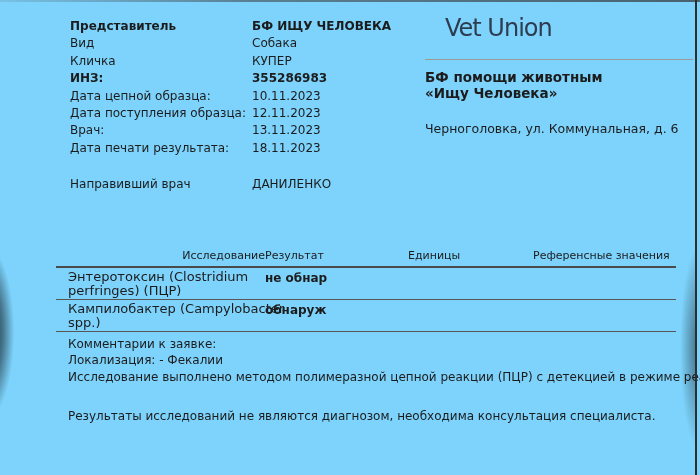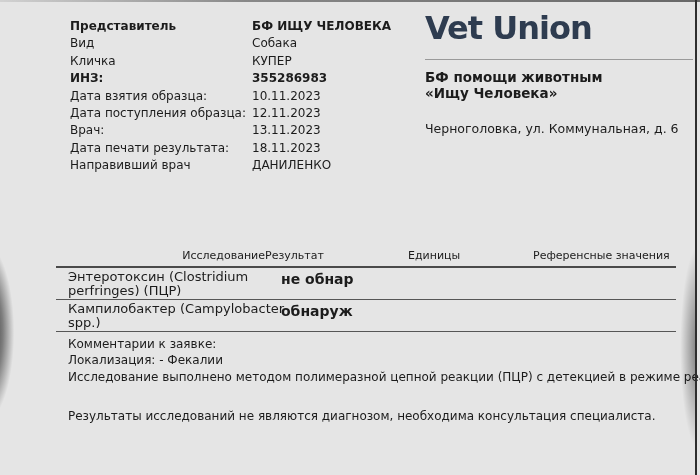--- a/index.html
+++ b/index.html
@@ -1,56 +1,56 @@
 <!DOCTYPE html>
 <html lang="ru"><head>
 <meta charset="utf-8">
 <style>
   * { margin:0; padding:0; box-sizing:border-box; }
   html,body { width:700px; height:475px; overflow:hidden; background:#0c0c0c; }
   body { font-family:"DejaVu Sans","Liberation Sans",sans-serif; color:#1c1c1c; }
 
-  .page { position:relative; width:700px; height:475px; background:#e5e5e5; overflow:hidden; }
+  .page { position:relative; width:700px; height:475px; background:#7dd3fc; overflow:hidden; }
 
   
   .edge-top { position:absolute; top:0; left:0; width:100%; height:2px;
     background:linear-gradient(to right, rgba(70,70,70,0.12), rgba(60,60,60,0.55) 35%, rgba(50,50,50,0.7));
     pointer-events:none; }
   .edge-right { position:absolute; top:0; right:3px; width:2px; height:100%;
     background:#2e2e2e; pointer-events:none; }
   .curl-left { position:absolute; left:0; top:205px; width:44px; height:255px;
     background:radial-gradient(ellipse 42px 125px at -16px 50%, rgba(0,0,0,0.95) 0%, rgba(0,0,0,0.45) 45%, rgba(0,0,0,0) 72%);
     pointer-events:none; }
   .curl-right { position:absolute; right:5px; top:215px; width:26px; height:265px;
     background:radial-gradient(ellipse 24px 130px at 115% 50%, rgba(0,0,0,0.5) 0%, rgba(0,0,0,0.18) 50%, rgba(0,0,0,0) 78%);
     pointer-events:none; }
 
   
   .header-left { position:absolute; left:70px; top:18px; width:360px; font-size:12px; line-height:17.4px; white-space:nowrap; }
   .hl-row { display:block; }
   .hl-label { display:inline-block; width:182px; vertical-align:top; }
   .hl-value { display:inline-block; vertical-align:top; }
   .bold { font-weight:bold; }
-  .referrer { }
+  .referrer { margin-top:19px; }
 
   
   .header-right { position:absolute; left:425px; top:10px; width:270px; }
-  .logo { font-size:32px; font-weight:bold; letter-spacing:-1px; line-height:36px; color:#2e3c50; }
+  .logo { font-size:24px; font-weight:normal; letter-spacing:-1px; line-height:36px; color:#2e3c50;margin-left:20px; }
   .logo-rule { margin-top:13px; width:268px; border-top:1px solid #9a9a9a; }
   .org-name { margin-top:9px; width:205px; font-weight:bold; font-size:13.5px; line-height:16px; }
   .address { margin-top:20px; font-size:12.5px; }
 
   
   .results { position:absolute; left:56px; top:249px; width:620px; }
   .tbl-header { display:grid; grid-template-columns:209px 143px 125px 1fr;
     font-size:11px; line-height:13px; padding-bottom:4px; border-bottom:2px solid #4a4a4a; }
   .tbl-header .c1 { padding-left:12px;text-align:right; }
   .tbl-row { position:relative; padding:2px 0 1px; border-bottom:1.5px solid #565656; min-height:31px; }
   .cell-test { width:244px; padding-left:12px; font-size:13px; line-height:14px; }
-  .cell-result { position:absolute; left:225px; top:3px; font-weight:bold; font-size:14px; }
+  .cell-result { position:absolute; left:209px; top:3px; font-weight:bold; font-size:12px; }
 
   
   .comments { position:absolute; left:68px; top:338px; font-size:12px; line-height:12px; white-space:nowrap; }
   .c-line2 { margin-top:4px; }
   .c-line3 { margin-top:5px; }
   .c-line4 { margin-top:27px; }
 </style>
 </head>
 <body>
 
@@ -63,21 +63,21 @@
     <div class="hl-row">
       <span class="hl-label">Вид</span><span class="hl-value">Собака</span>
     </div>
     <div class="hl-row">
       <span class="hl-label">Кличка</span><span class="hl-value">КУПЕР</span>
     </div>
     <div class="hl-row">
       <span class="hl-label bold">ИНЗ:</span><span class="hl-value bold">355286983</span>
     </div>
     <div class="hl-row">
-      <span class="hl-label">Дата взятия образца:</span><span class="hl-value">10.11.2023</span>
+      <span class="hl-label">Дата цепной образца:</span><span class="hl-value">10.11.2023</span>
     </div>
     <div class="hl-row">
       <span class="hl-label">Дата поступления образца:</span><span class="hl-value">12.11.2023</span>
     </div>
     <div class="hl-row">
       <span class="hl-label">Врач:</span><span class="hl-value">13.11.2023</span>
     </div>
     <div class="hl-row">
       <span class="hl-label">Дата печати результата:</span><span class="hl-value">18.11.2023</span>
     </div>

